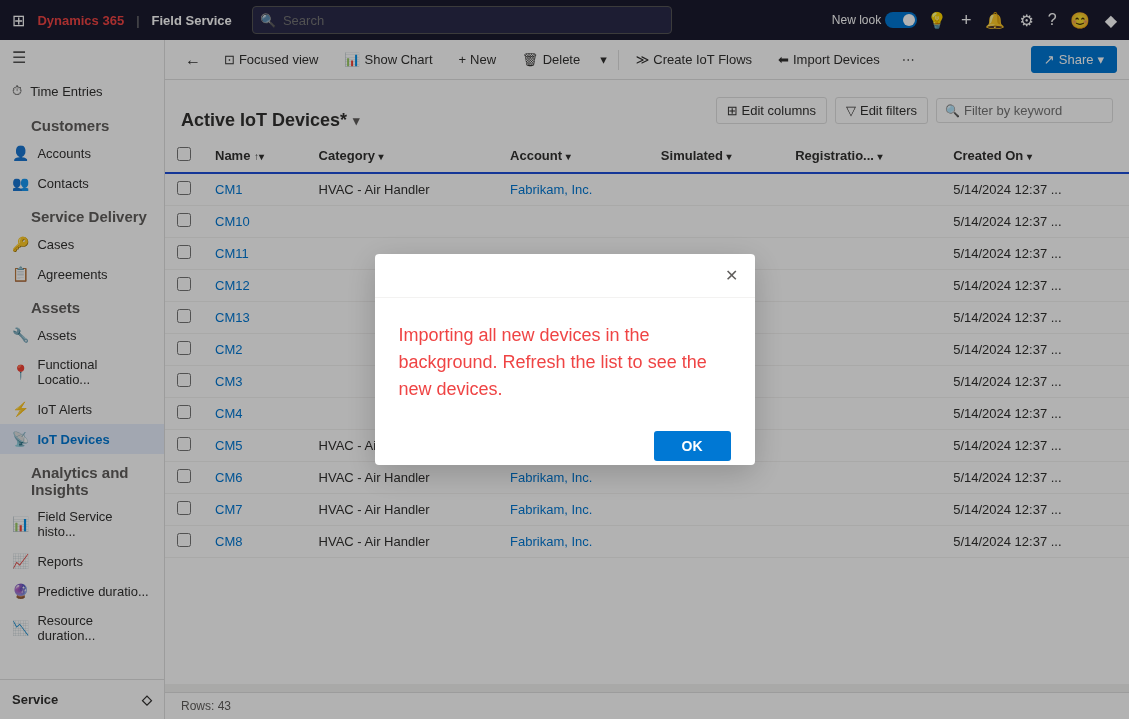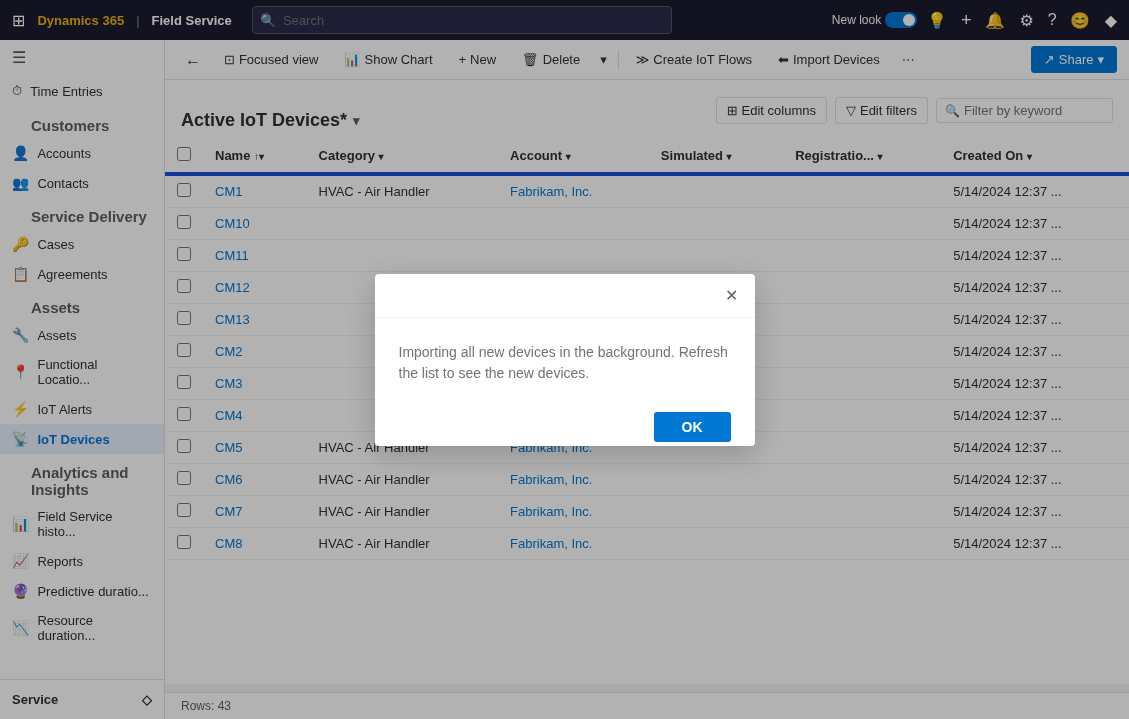--- a/index.html
+++ b/index.html
@@ -4,21 +4,21 @@
   <style>
     * { box-sizing: border-box; margin: 0; padding: 0; }
     body { font-family: 'Segoe UI', sans-serif; font-size: 13px; background: #f3f2f1; display: flex; flex-direction: column; height: 719px; overflow: hidden; }
 
     
     .top-nav {
       display: flex; align-items: center; background: #1a1a2e; height: 40px;
       padding: 0 8px; gap: 8px; flex-shrink: 0;
     }
     .top-nav-grid { color: white; font-size: 16px; cursor: pointer; padding: 4px; }
-    .top-nav-brand { color: #eab308; font-size: 13px; font-weight: 600; }
+    .top-nav-brand { color: #ef4444; font-size: 13px; font-weight: 600; }
     .top-nav-sep { color: #888; margin: 0 4px; }
     .top-nav-app { color: white; font-size: 13px; font-weight: 600; }
     .top-nav-search {
       flex: 1; max-width: 420px; margin: 0 12px;
       background: #2a2a4a; border: 1px solid #555; border-radius: 4px;
       display: flex; align-items: center; padding: 0 8px; gap: 6px; height: 28px;
     }
     .top-nav-search input {
       background: transparent; border: none; outline: none; color: #ec4899; font-size: 13px; width: 100%;
     }
@@ -93,21 +93,21 @@
       display: flex; align-items: center; gap: 4px;
       border: 1px solid #e0e0e0; border-radius: 3px; padding: 4px 8px;
       background: white;
     }
     .filter-input-wrap input { border: none; outline: none; font-size: 13px; width: 140px; }
 
     
     .table-wrap { flex: 1; overflow: auto; }
     table { width: 100%; border-collapse: collapse; font-size: 13px; }
     thead th {
-      background: #fff; border-bottom: 4px solid #1d4ed8; padding: 8px 12px;
+      background: #fff; border-bottom: 2px solid #1d4ed8; padding: 8px 12px;
       text-align: left; font-weight: 600; color: #323130; white-space: nowrap;
       position: sticky; top: 0; z-index: 1;
     }
     thead th:first-child { width: 36px; }
     tbody tr { border-bottom: 1px solid #f3f2f1; }
     tbody td { padding: 7px 12px; color: #323130; }
     tbody td a { color: #0078d4; text-decoration: none; }
     .checkbox-cell { text-align: center; }
     .cb { width: 14px; height: 14px; cursor: pointer; }
 
@@ -126,21 +126,21 @@
     .modal {
       background: white; border-radius: 4px; box-shadow: 0 8px 32px rgba(0,0,0,0.2);
       width: 380px; padding: 0; overflow: hidden;
     }
     .modal-header {
       display: flex; align-items: center; justify-content: flex-end;
       padding: 8px 12px; border-bottom: 1px solid #f3f2f1;
     }
     .modal-close { background: transparent; border: none; cursor: pointer; font-size: 16px; color: #605e5c; padding: 4px; }
     .modal-body { padding: 24px 24px 16px; }
-    .modal-message { font-size: 14px; color: #737373; line-height: 1.5; }
+    .modal-message { font-size: 18px; color: #ef4444; line-height: 1.5; }
     .modal-footer { display: flex; justify-content: flex-end; padding: 12px 24px 4px; }
     .modal-ok-btn {
       background: #0078d4; color: white; border: none; border-radius: 3px;
       padding: 7px 28px; font-size: 14px; cursor: pointer; font-weight: 600;
     }
 
     .sort-icon { font-size: 10px; }
   </style>
 </head>
 <body>

